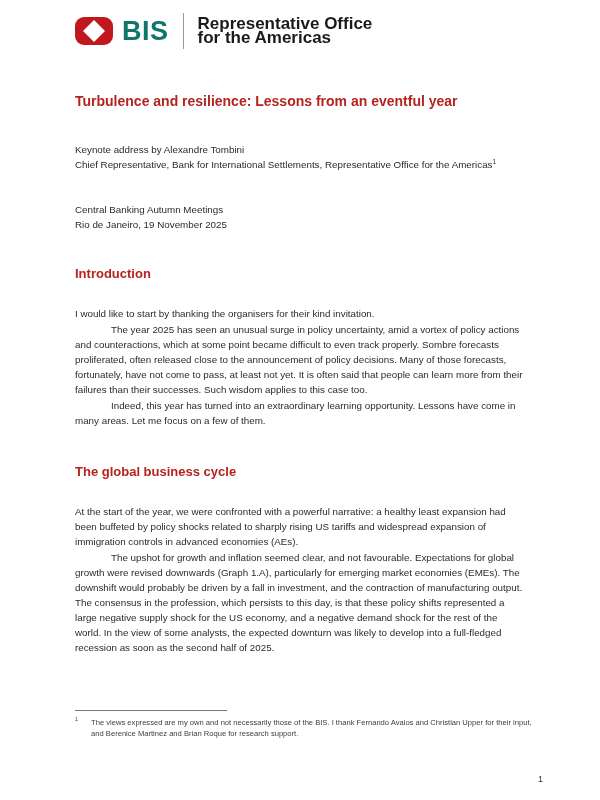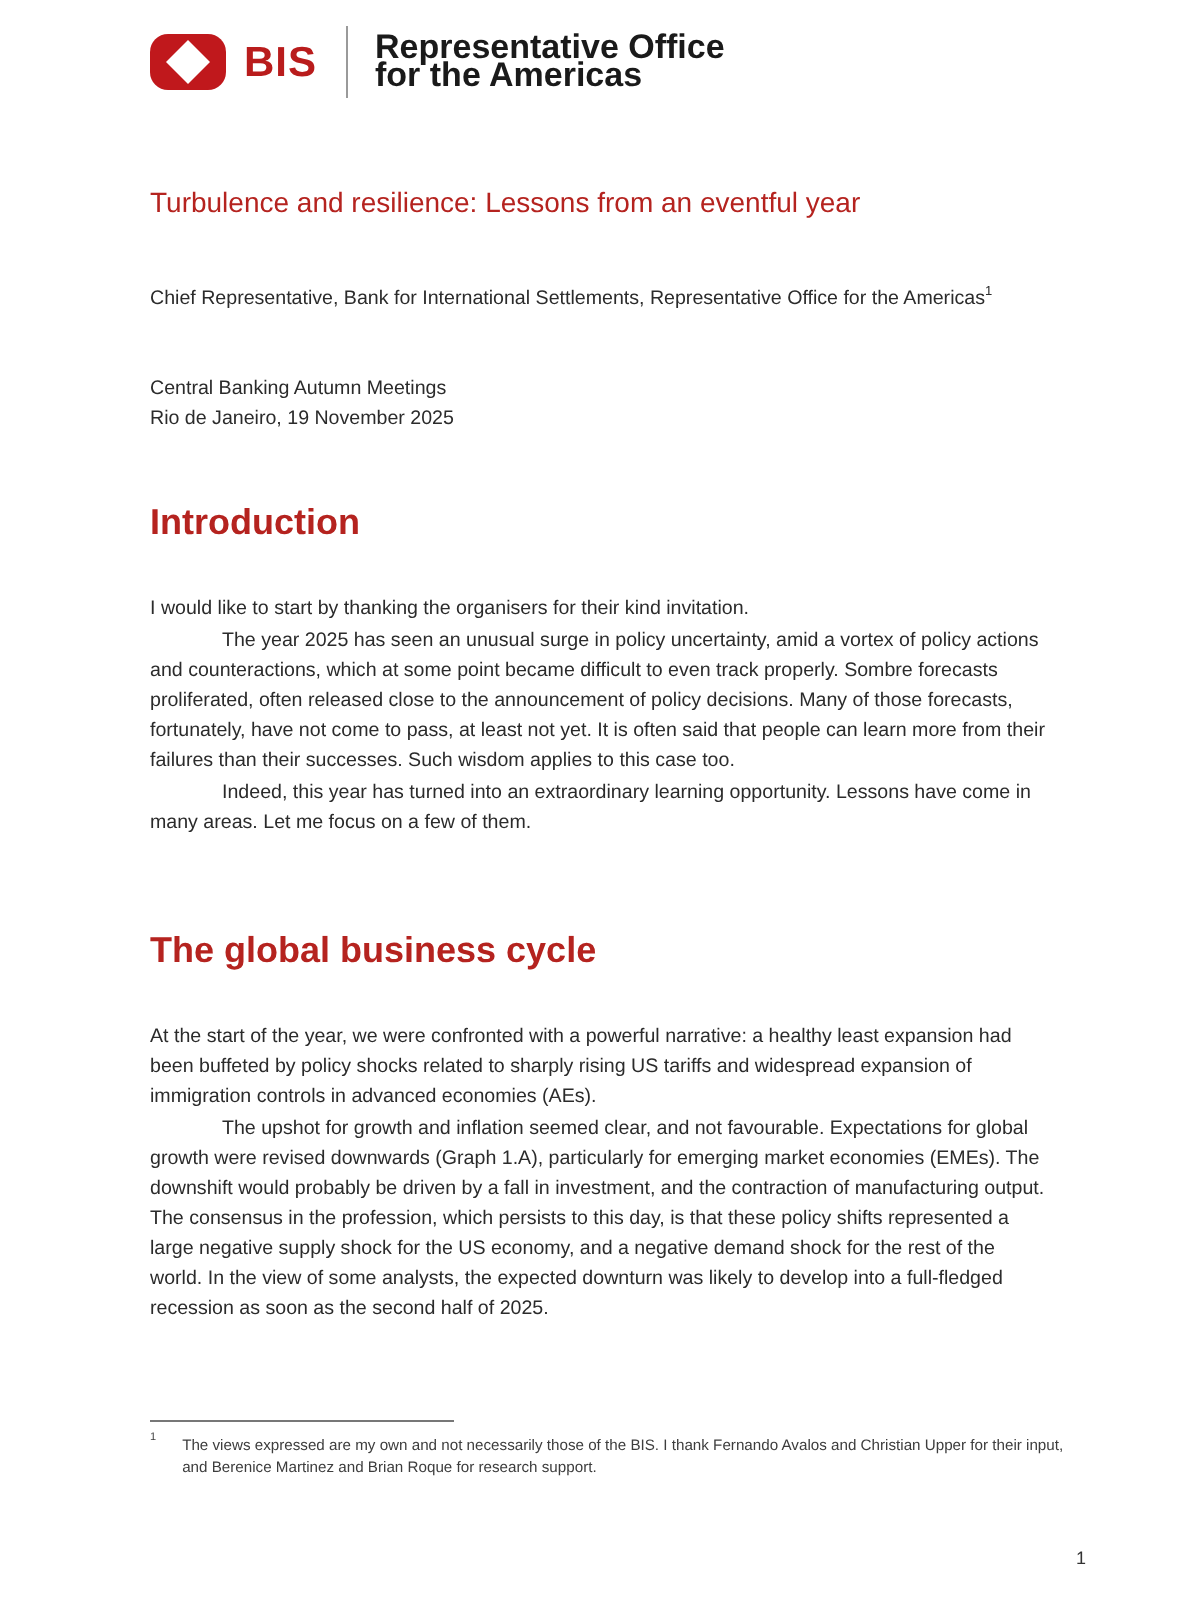--- a/index.html
+++ b/index.html
@@ -10,40 +10,40 @@
     font-family: "Liberation Sans", sans-serif;
     color: #2b2b2b;
     overflow: hidden;
   }
   .page { padding: 13px 75px 0 75px; }
 
   
   .header { display: flex; align-items: center; gap: 9px; }
   .logo-icon { display: block; }
   .wordmark {
-    font-size: 21px; font-weight: 700; color: #b91c1c;
+    font-size: 27px; font-weight: 700; color: #0f766e;
     letter-spacing: 0.5px; line-height: 1;
   }
   .hdr-div { width: 1px; height: 36px; background: #9a9a9a; margin: 0 5px; }
   .office { font-size: 17px; line-height: 14.5px; color: #1a1a1a; font-weight: 600; }
 
   
   .title {
-    margin-top: 44px; font-size: 14px; font-weight: 400;
+    margin-top: 44px; font-size: 14px; font-weight: 700;
     color: var(--heading-red, #b5231f);
   }
   .byline { margin-top: 33px; font-size: 9.8px; line-height: 15px; }
   .nowrap { white-space: nowrap; }
   .event { margin-top: 30px; font-size: 9.8px; line-height: 15px; }
   sup { font-size: 6.5px; vertical-align: super; line-height: 0; }
 
   
-  .sec-h { font-size: 18px; font-weight: 700; color: var(--heading-red, #b5231f); }
+  .sec-h { font-size: 13px; font-weight: 700; color: var(--heading-red, #b5231f); }
   .h-first { margin-top: 34px; }
-  .h-next { margin-top: 46px; }
+  .h-next { margin-top: 36px; }
   .para { font-size: 9.8px; line-height: 15px; color: #2b2b2b; }
   .p-lead { margin-top: 25px; }
   .p-follow { margin-top: 1px; }
   .indent { text-indent: 36px; }
 
   
   .footnote-wrap { position: absolute; left: 75px; right: 60px; top: 710px; }
   .fn-rule { width: 152px; border-top: 1px solid #777; margin-bottom: 7px; }
   .fn { display: flex; gap: 13px; font-size: 7.6px; line-height: 10.5px; color: #3d3d3d; }
   .fn sup { font-size: 5.5px; padding-top: 1px; }
@@ -66,20 +66,21 @@
     <span class="hdr-div"></span>
     <span class="office">
       <span>Representative Office</span><br>
       <span>for the Americas</span>
     </span>
   </div>
 
   <h1 class="title">Turbulence and resilience: Lessons from an eventful year</h1>
 
   <div class="byline">
+    <p>Keynote address by Alexandre Tombini</p>
     <p class="nowrap"><span>Chief Representative, Bank for International Settlements, Representative Office for the Americas</span><sup>1</sup></p>
   </div>
 
   <div class="event">
     <p>Central Banking Autumn Meetings</p>
     <p>Rio de Janeiro, 19 November 2025</p>
   </div>
 
   <h2 class="sec-h h-first">Introduction</h2>
 

